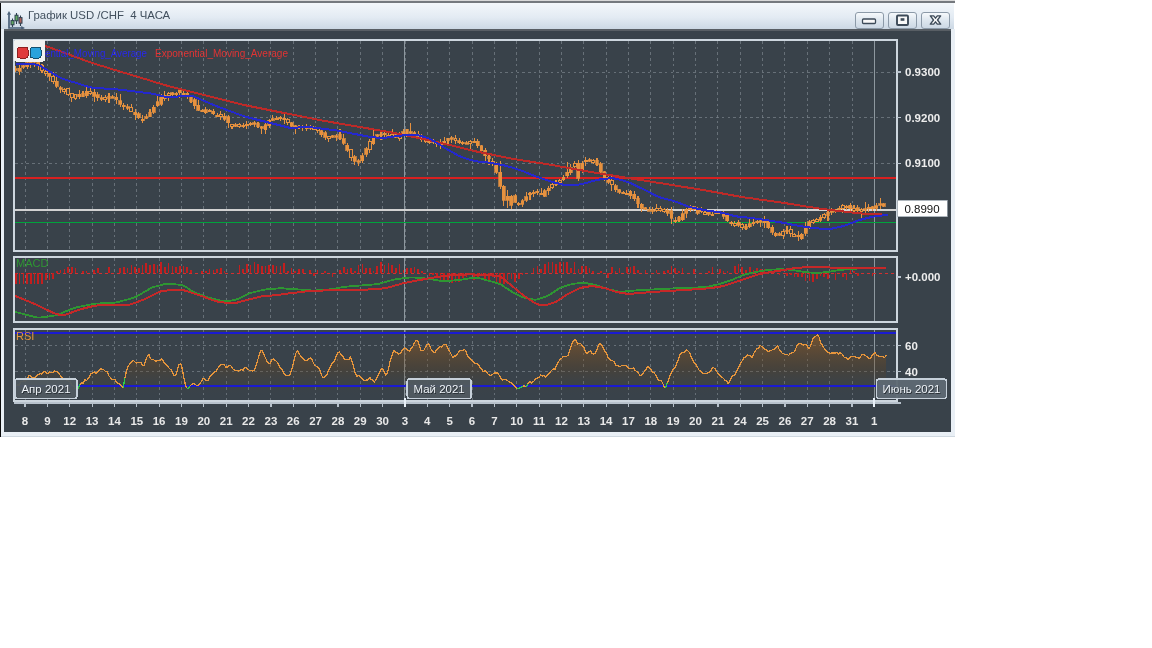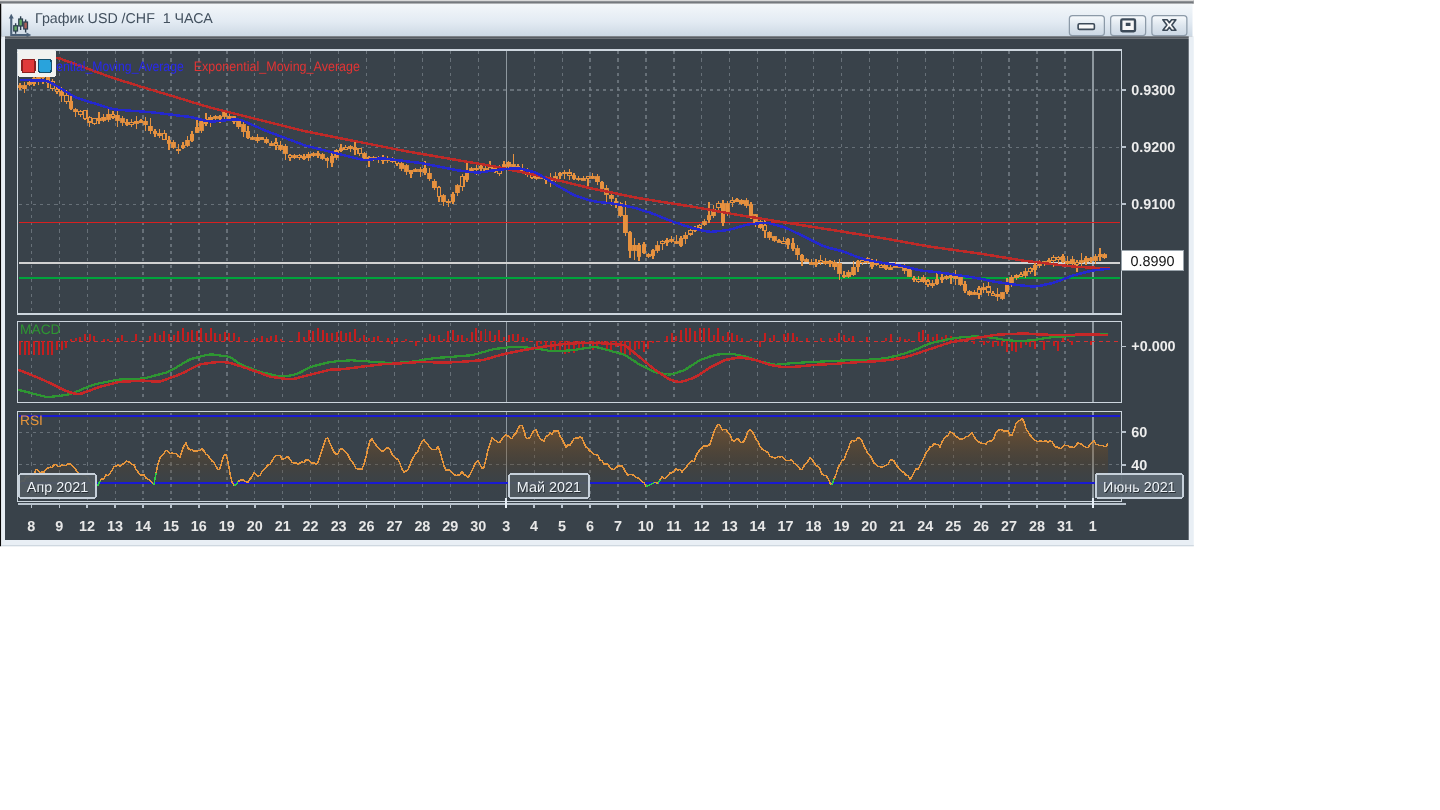--- a/index.html
+++ b/index.html
@@ -22,21 +22,21 @@
         <path d="M3 3.2 L3 17 L16.5 17" stroke="#4a6078" stroke-width="1.7" fill="none"></path>
         <path d="M3 0 L1 3.8 L5 3.8 Z" fill="#4a6078"></path>
         <path d="M19 17 L15.2 15 L15.2 19 Z" fill="#4a6078"></path>
         <line x1="6.5" y1="7.5" x2="6.5" y2="16" stroke="#2e4050" stroke-width="1.1"></line>
         <rect x="5" y="9.6" width="3" height="4.2" fill="#63a963" stroke="#2e4050" stroke-width="1"></rect>
         <line x1="10.5" y1="2" x2="10.5" y2="13" stroke="#2e4050" stroke-width="1.1"></line>
         <rect x="9" y="4.2" width="3" height="5.6" fill="#63a963" stroke="#2e4050" stroke-width="1"></rect>
         <line x1="14.5" y1="4.5" x2="14.5" y2="15" stroke="#2e4050" stroke-width="1.1"></line>
         <rect x="13" y="6.6" width="3" height="5.6" fill="#aa625a" stroke="#2e4050" stroke-width="1"></rect>
       </svg>
-      <div id="titletext">График USD /CHF  1 ЧАСА</div>
+      <div id="titletext">График USD /CHF  4 ЧАСА</div>
     <div class="wbtn" style="left:854px">
         <svg width="29" height="16" viewBox="0 0 29 16">
           <rect x="7.5" y="7" width="13" height="4.5" rx="1" fill="#f8f8f8" stroke="#3c4a58" stroke-width="1.3"></rect>
         </svg>
       </div>
     <div class="wbtn" style="left:887px">
         <svg width="29" height="16" viewBox="0 0 29 16">
           <rect x="9" y="3.5" width="11" height="9.5" rx="1" fill="#f8f8f8" stroke="#3c4a58" stroke-width="1.9"></rect>
           <rect x="12.6" y="6.2" width="3.8" height="2.6" fill="#3c4a58"></rect>
         </svg>

